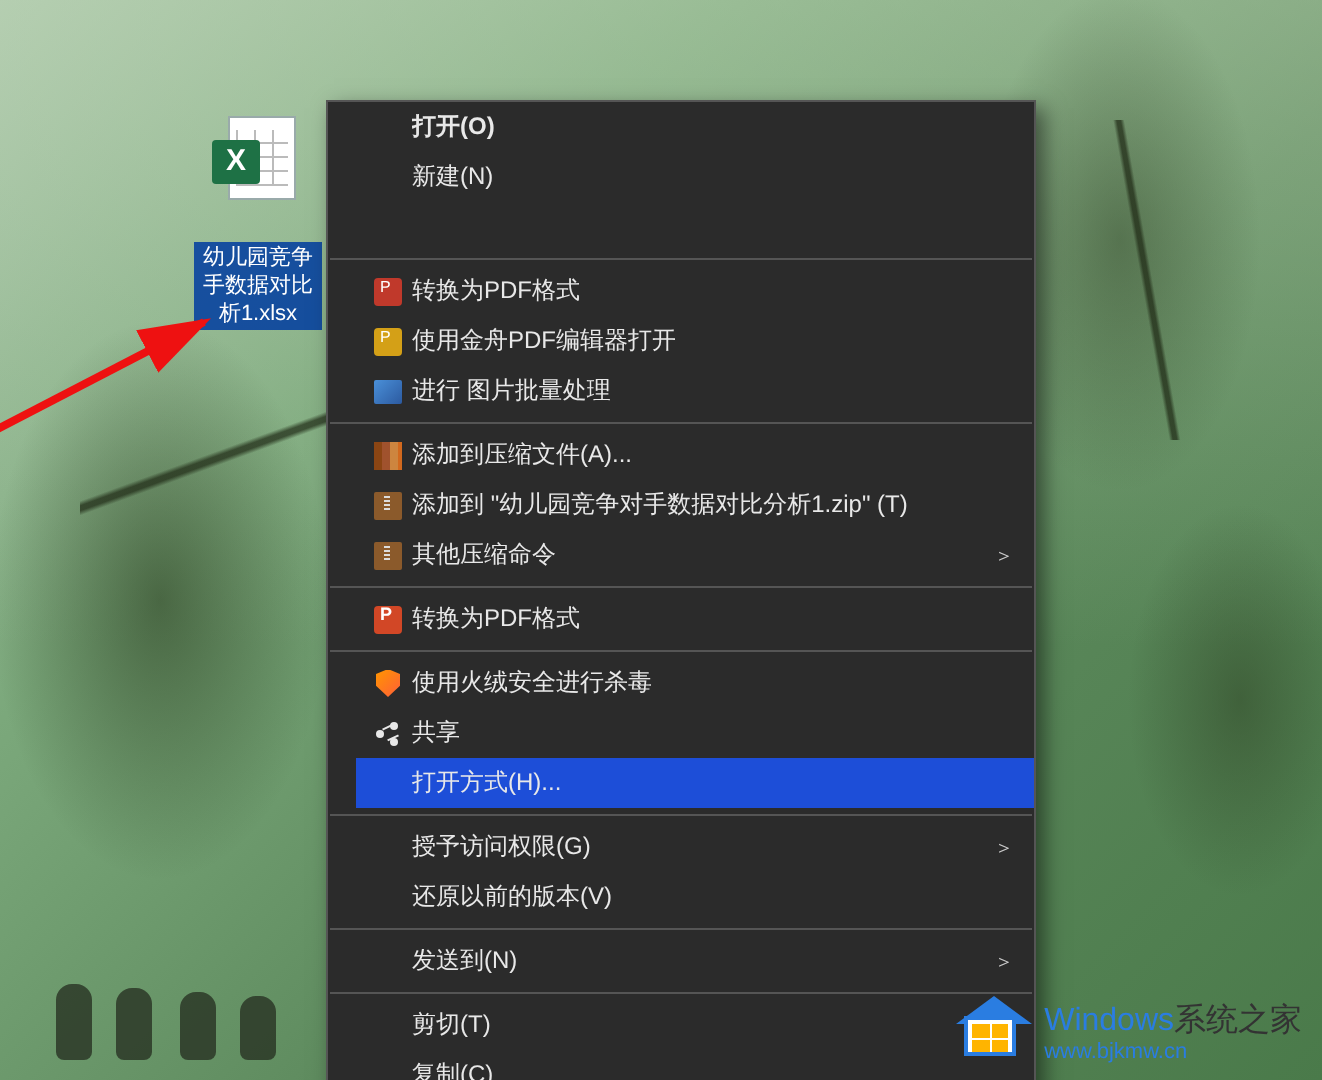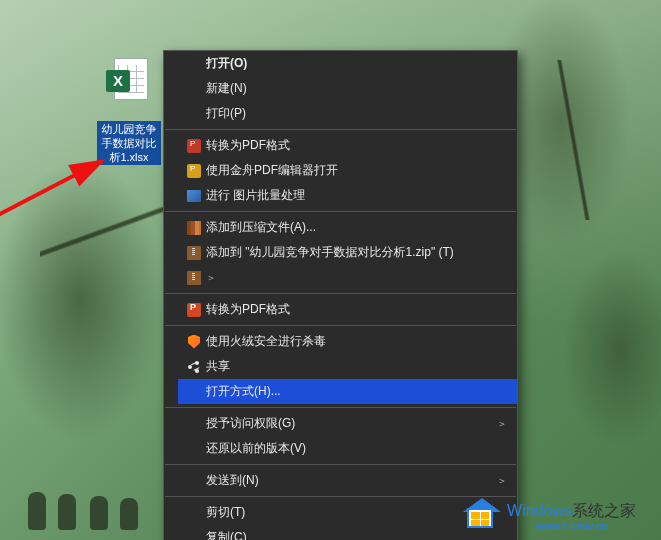--- a/index.html
+++ b/index.html
@@ -179,26 +179,25 @@
     .ic-shield { width:12px; height:14px; background:linear-gradient(135deg,#ff9500,#ff5e3a); clip-path: polygon(50% 0,100% 18%,100% 60%,50% 100%,0 60%,0 18%);}
     .ic-share { width:14px; height:14px; position:relative;}
     .ic-share::before,.ic-share::after{content:'';position:absolute;border-radius:50%;background:#e8e8e8;}
     .ic-share::before{width:4px;height:4px;left:8px;top:1px;box-shadow:0 8px 0 #e8e8e8;}
     .ic-share::after{width:4px;height:4px;left:1px;top:5px;}
     .ic-share-line{position:absolute;left:4px;top:3px;width:6px;height:1px;background:#e8e8e8;transform:rotate(-25deg);box-shadow:0 6px 0 #e8e8e8;}
 
     
     .branding {
       position: absolute;
-      right: 25px;
+      right: 10px;
       bottom: 8px;
       display: flex;
       align-items: center;
       gap: 8px;
-      text-align: center;
     }
     .win-logo {
       width: 34px;
       height: 30px;
       position: relative;
     }
     .win-logo .house {
       position: absolute;
       left: 2px; top: 6px;
       width: 26px; height: 20px;
@@ -275,21 +274,20 @@
       <div class="mi-label bold">打开(O)</div>
       <div class="mi-arrow"></div>
     </div>
     <div class="menu-item">
       <div class="mi-icon"></div>
       <div class="mi-label">新建(N)</div>
       <div class="mi-arrow"></div>
     </div>
     <div class="menu-item">
       <div class="mi-icon"></div>
-      <div class="mi-label">打印(P)</div>
       <div class="mi-arrow"></div>
     </div>
     <div class="sep"></div>
     <div class="menu-item">
       <div class="mi-icon">
         <div class="ic-pdf-red"></div>
       </div>
       <div class="mi-label">转换为PDF格式</div>
       <div class="mi-arrow"></div>
     </div>
@@ -319,20 +317,21 @@
       <div class="mi-icon">
         <div class="ic-zip"></div>
       </div>
       <div class="mi-label">添加到 "幼儿园竞争对手数据对比分析1.zip" (T)</div>
       <div class="mi-arrow"></div>
     </div>
     <div class="menu-item">
       <div class="mi-icon">
         <div class="ic-zip"></div>
       </div>
+      <div class="mi-label">其他压缩命令</div>
       <div class="mi-arrow">＞</div>
     </div>
     <div class="sep"></div>
     <div class="menu-item">
       <div class="mi-icon">
         <div class="ic-ppt"></div>
       </div>
       <div class="mi-label">转换为PDF格式</div>
       <div class="mi-arrow"></div>
     </div>

